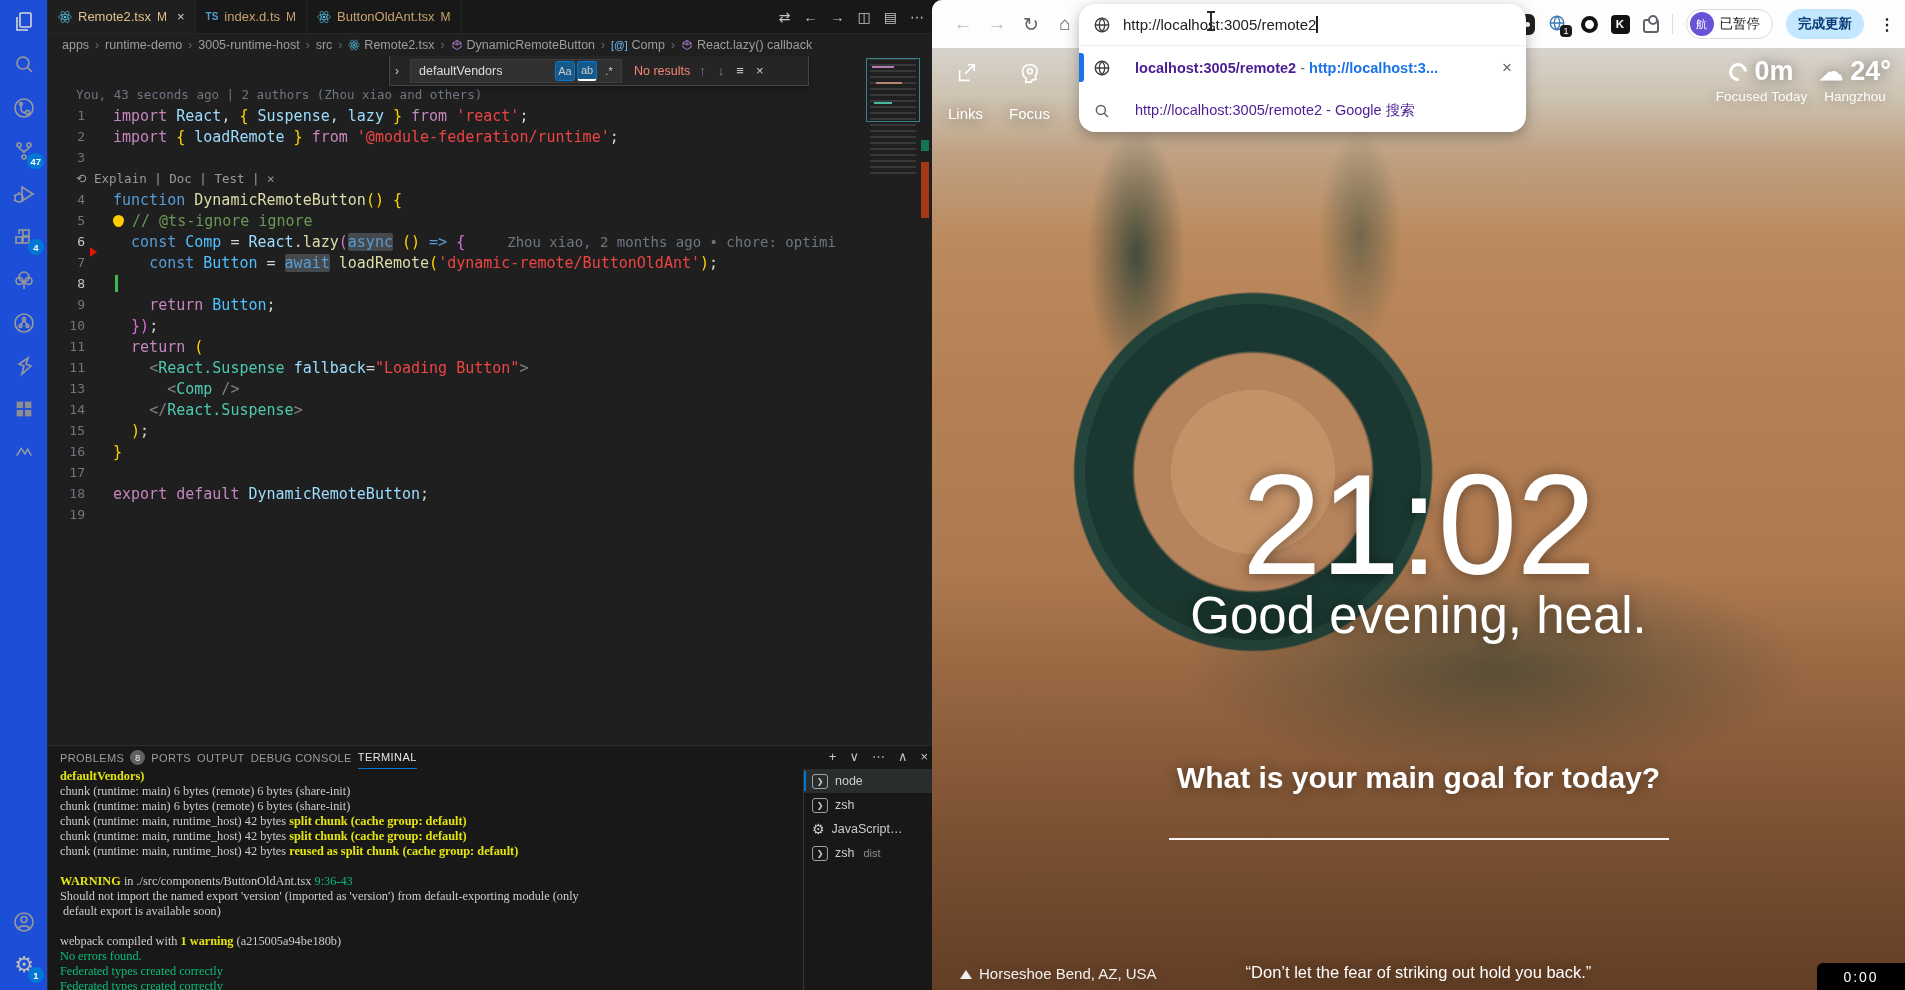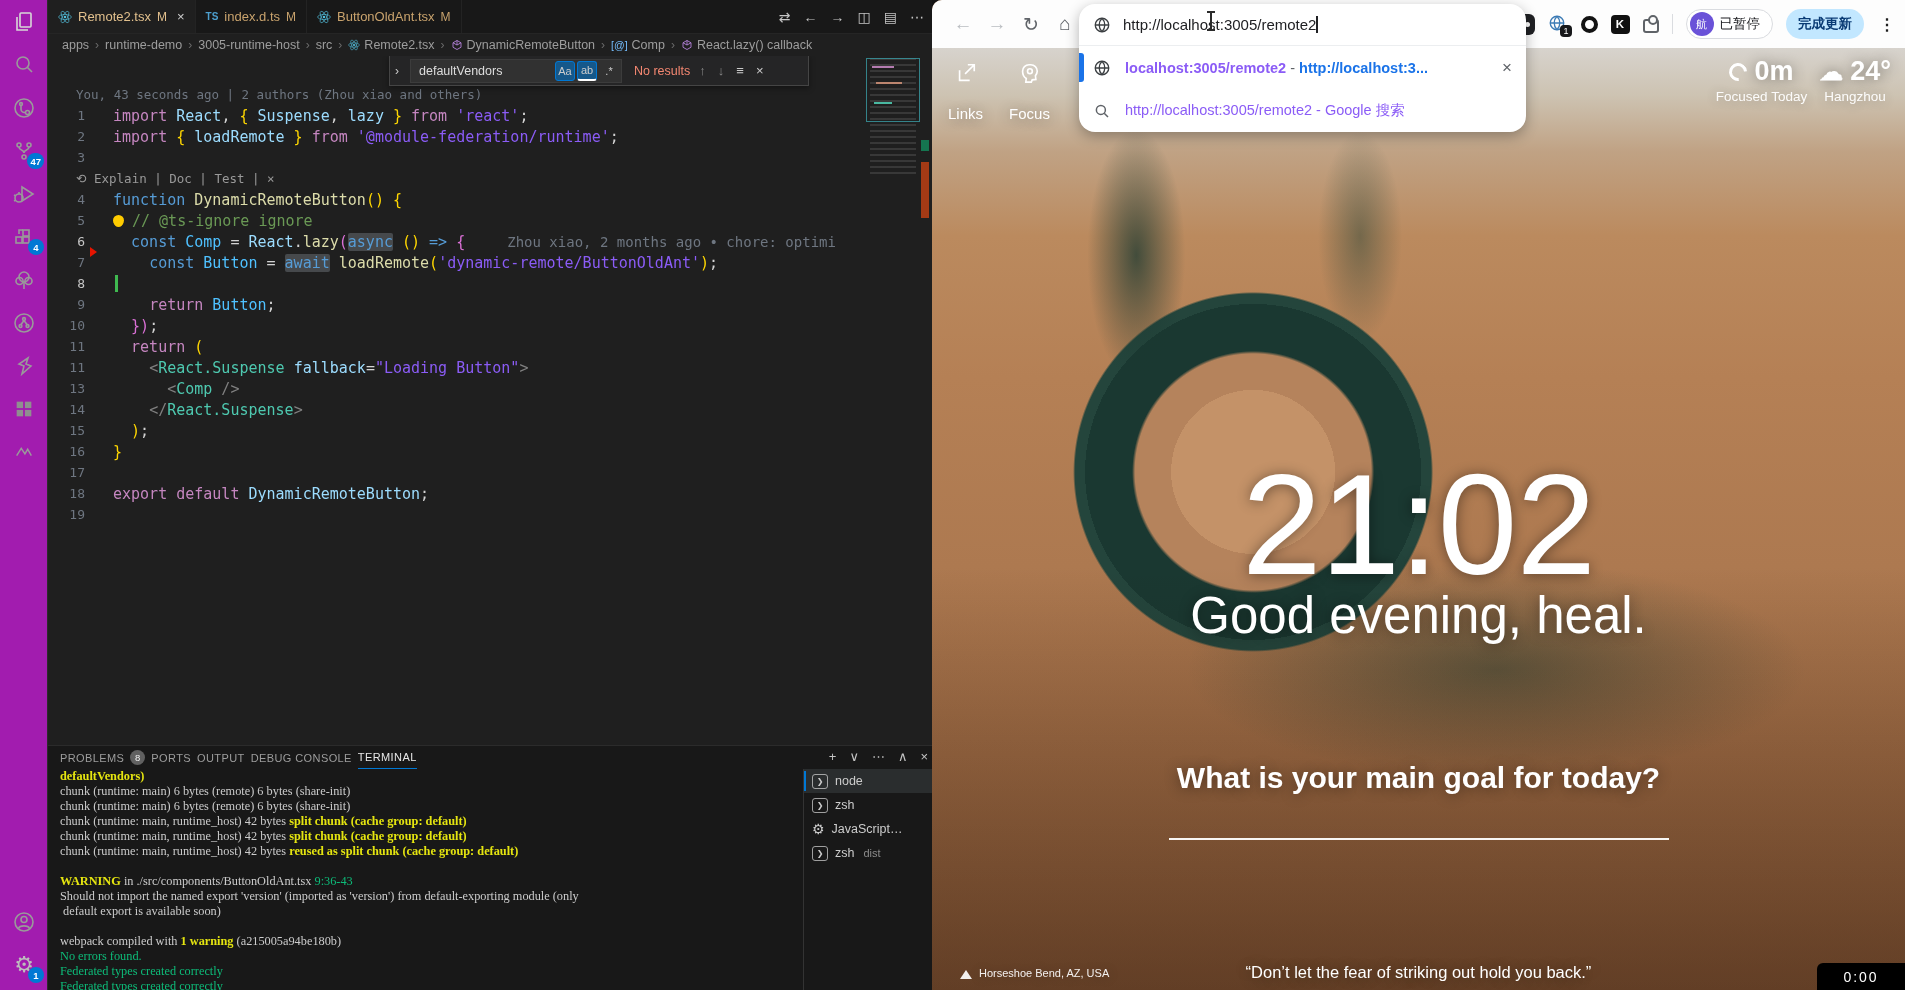--- a/index.html
+++ b/index.html
@@ -2,21 +2,21 @@
 <html><head>
 <meta charset="utf-8">
 <style>
   *{margin:0;padding:0;box-sizing:border-box}
   body{background:#111}
   .screen{position:relative;width:1905px;height:990px;background:#141414;overflow:hidden;
           font-family:"Liberation Sans",sans-serif;}
 
   
   .vscode{position:absolute;left:0;top:0;width:932px;height:990px;background:#181818;color:#ccc}
-  .activitybar{position:absolute;left:0;top:0;width:48px;height:990px;background:#a21caf;border-right:1px solid #2b2b2b}
+  .activitybar{position:absolute;left:0;top:0;width:48px;height:990px;background:#1d4ed8;border-right:1px solid #2b2b2b}
   .ab-item{position:relative;width:48px;height:43px;display:flex;align-items:center;justify-content:center;color:#9a9a9a}
   .ab-item svg{stroke:#9a9a9a;fill:none;stroke-width:1.6}
   .ab-item.first svg{stroke:#d7d7d7}
   .ab-badge{position:absolute;right:4px;bottom:3px;min-width:16px;height:16px;border-radius:9px;background:#0078d4;color:#fff;
             font-size:9.5px;display:flex;align-items:center;justify-content:center;padding:0 3px;font-weight:bold}
   .ab-bottom{position:absolute;left:0;bottom:4px;width:48px}
   .gear{font-size:22px;color:#bdbdbd;line-height:1}
   .gridglyph rect{fill:#8f8f8f;stroke:none}
 
   
@@ -37,21 +37,21 @@
   
   .editor{position:absolute;left:48px;top:56px;width:884px;height:689px;background:#1f1f1f;overflow:hidden}
   .code-rows{padding-top:28px;font-family:"DejaVu Sans Mono",monospace}
   .crow{height:21px;display:flex;align-items:center;white-space:pre;position:relative}
   .ln{width:37px;flex:none;text-align:right;color:#6e7681;font-size:13px;font-family:"DejaVu Sans Mono",monospace}
   .ln.act{color:#c6c6c6}
   .lc{margin-left:28px;font-size:15px;display:flex;align-items:center;white-space:pre}
   .meta-text{color:#6e7681;font-size:12.5px;font-family:"DejaVu Sans Mono",monospace}
   .crow.lens .lc{color:#999;font-size:12.5px}
   .tk-k{color:#569CD6}.tk-p{color:#C586C0}.tk-v{color:#9CDCFE}.tk-c{color:#4FC1FF}.tk-f{color:#DCDCAA}
-  .tk-s{color:#8b5cf6}.tk-w{color:#D4D4D4}.tk-y{color:#FFD700}.tk-m{color:#DA70D6}.tk-t{color:#4EC9B0}
+  .tk-s{color:#ef4444}.tk-w{color:#D4D4D4}.tk-y{color:#FFD700}.tk-m{color:#DA70D6}.tk-t{color:#4EC9B0}
   .tk-tp{color:#808080}.tk-cm{color:#6A9955}
   .tk-khl{color:#569CD6;background:rgba(118,124,130,.45);border-radius:2px}
   .trail{color:#6e7681;margin-left:42px;font-size:14px}
   .bulb{display:inline-block;width:11px;height:11px;border-radius:50%;background:#fc0;margin-right:8px;box-shadow:0 2px 0 -1px #fc0}
   .caret{display:inline-block;width:2.5px;height:17px;background:#3fb950;margin-left:2px}
   .gut-marker{position:absolute;left:42px;top:-5px;width:0;height:0;border:5px solid transparent;border-left:7px solid #e51400}
 
   
   .find{position:absolute;left:341px;top:0;width:420px;height:30px;background:#252526;border:1px solid #454545;border-top:none;
         display:flex;align-items:center;box-shadow:0 2px 6px rgba(0,0,0,.4);font-size:12.5px;gap:6px;padding-right:6px}
@@ -116,21 +116,21 @@
   .pill-update{display:flex;align-items:center;height:30px;border-radius:15px;background:#c2e7ff;padding:0 12px;font-size:13.5px;font-weight:bold;color:#0a3b75}
   .kebab{color:#1f1f1f;font-size:16px;font-weight:bold;letter-spacing:0;margin-left:2px}
 
   
   .omni{position:absolute;left:147px;top:4px;width:447px;background:#fff;border-radius:16px;box-shadow:0 4px 14px rgba(0,0,0,.3);z-index:5}
   .omni-row{display:flex;align-items:center;height:42px;padding:0 14px;position:relative}
   .omni-addr{border-bottom:1px solid #eceef0}
   .addr-text{font-size:15px;color:#202124;margin-left:12px;white-space:nowrap}
   .acaret{display:inline-block;width:1.5px;height:17px;background:#202124;vertical-align:-3px}
   .sugg{height:43px}
-  .sugg .main{font-size:14.5px;color:#8b5cf6;margin-left:14px;white-space:nowrap}
+  .sugg .main{font-size:14.5px;color:#4c1d95;margin-left:24px;white-space:nowrap}
   .sugg .main.b{font-weight:bold}
   .sugg .sep{color:#5f6368;font-size:14.5px;white-space:pre}
   .sugg .url{color:#1a73e8;font-weight:bold;font-size:14.5px}
   .sugg .sclose{margin-left:auto;color:#5f6368;font-size:17px}
   .selbar{position:absolute;left:0;top:7px;bottom:7px;width:5px;background:#1a73e8;border-radius:0 3px 3px 0}
   .gicon{flex:none;width:18px;height:18px}
   .ibeam{position:absolute;left:278px;top:12px;width:2px;height:18px;background:#2b2b2b;z-index:9}
   .ibeam::before,.ibeam::after{content:"";position:absolute;left:-3px;width:8px;height:2px;background:#2b2b2b}
   .ibeam::before{top:-1px}.ibeam::after{bottom:-1px}
 
@@ -150,21 +150,21 @@
   .corner-tr{position:absolute;right:14px;top:8px;display:flex;gap:12px;text-align:center;z-index:2}
   .stat-val{font-size:27px;font-weight:bold;display:flex;align-items:center;gap:7px;justify-content:center}
   .stat-lbl{font-size:13.5px;opacity:.95;margin-top:2px}
   .ring{width:18px;height:18px;border:3px solid #fff;border-radius:50%;border-right-color:transparent;transform:rotate(40deg)}
   .cloud{font-size:24px;line-height:1}
   .clock{position:absolute;left:0;right:0;top:395px;text-align:center;font-size:143px;font-weight:500;letter-spacing:-1px;z-index:2}
   .greet{position:absolute;left:0;right:0;top:538px;text-align:center;font-size:51px;font-weight:400;z-index:2}
   .goalq{position:absolute;left:0;right:0;top:713px;text-align:center;font-size:30px;font-weight:bold;z-index:2}
   .goal-line{position:absolute;left:237px;top:790px;width:500px;height:2px;background:rgba(255,255,255,.95);z-index:2}
   .bbar{position:absolute;left:0;right:0;bottom:8px;display:flex;align-items:center;z-index:2}
-  .bloc{position:absolute;left:28px;bottom:0;font-size:11px;display:flex;gap:7px;align-items:center;opacity:.92}
+  .bloc{position:absolute;left:28px;bottom:0;font-size:15px;display:flex;gap:7px;align-items:center;opacity:.92}
   .tri{display:inline-block;width:0;height:0;border:6px solid transparent;border-bottom:9px solid #fff;margin-bottom:3px}
   .bquote{position:absolute;left:0;right:0;bottom:0;text-align:center;font-size:16.5px;font-weight:500}
   .timer{position:absolute;right:0;bottom:0;width:88px;height:27px;background:#000;color:#fff;border-radius:6px 0 0 0;
          display:flex;align-items:center;justify-content:center;font-family:Liberation Sans, sans-serif;font-size:14px;letter-spacing:2px;z-index:3}
 </style>
 </head>
 <body>
 
 <div class="screen">
 

